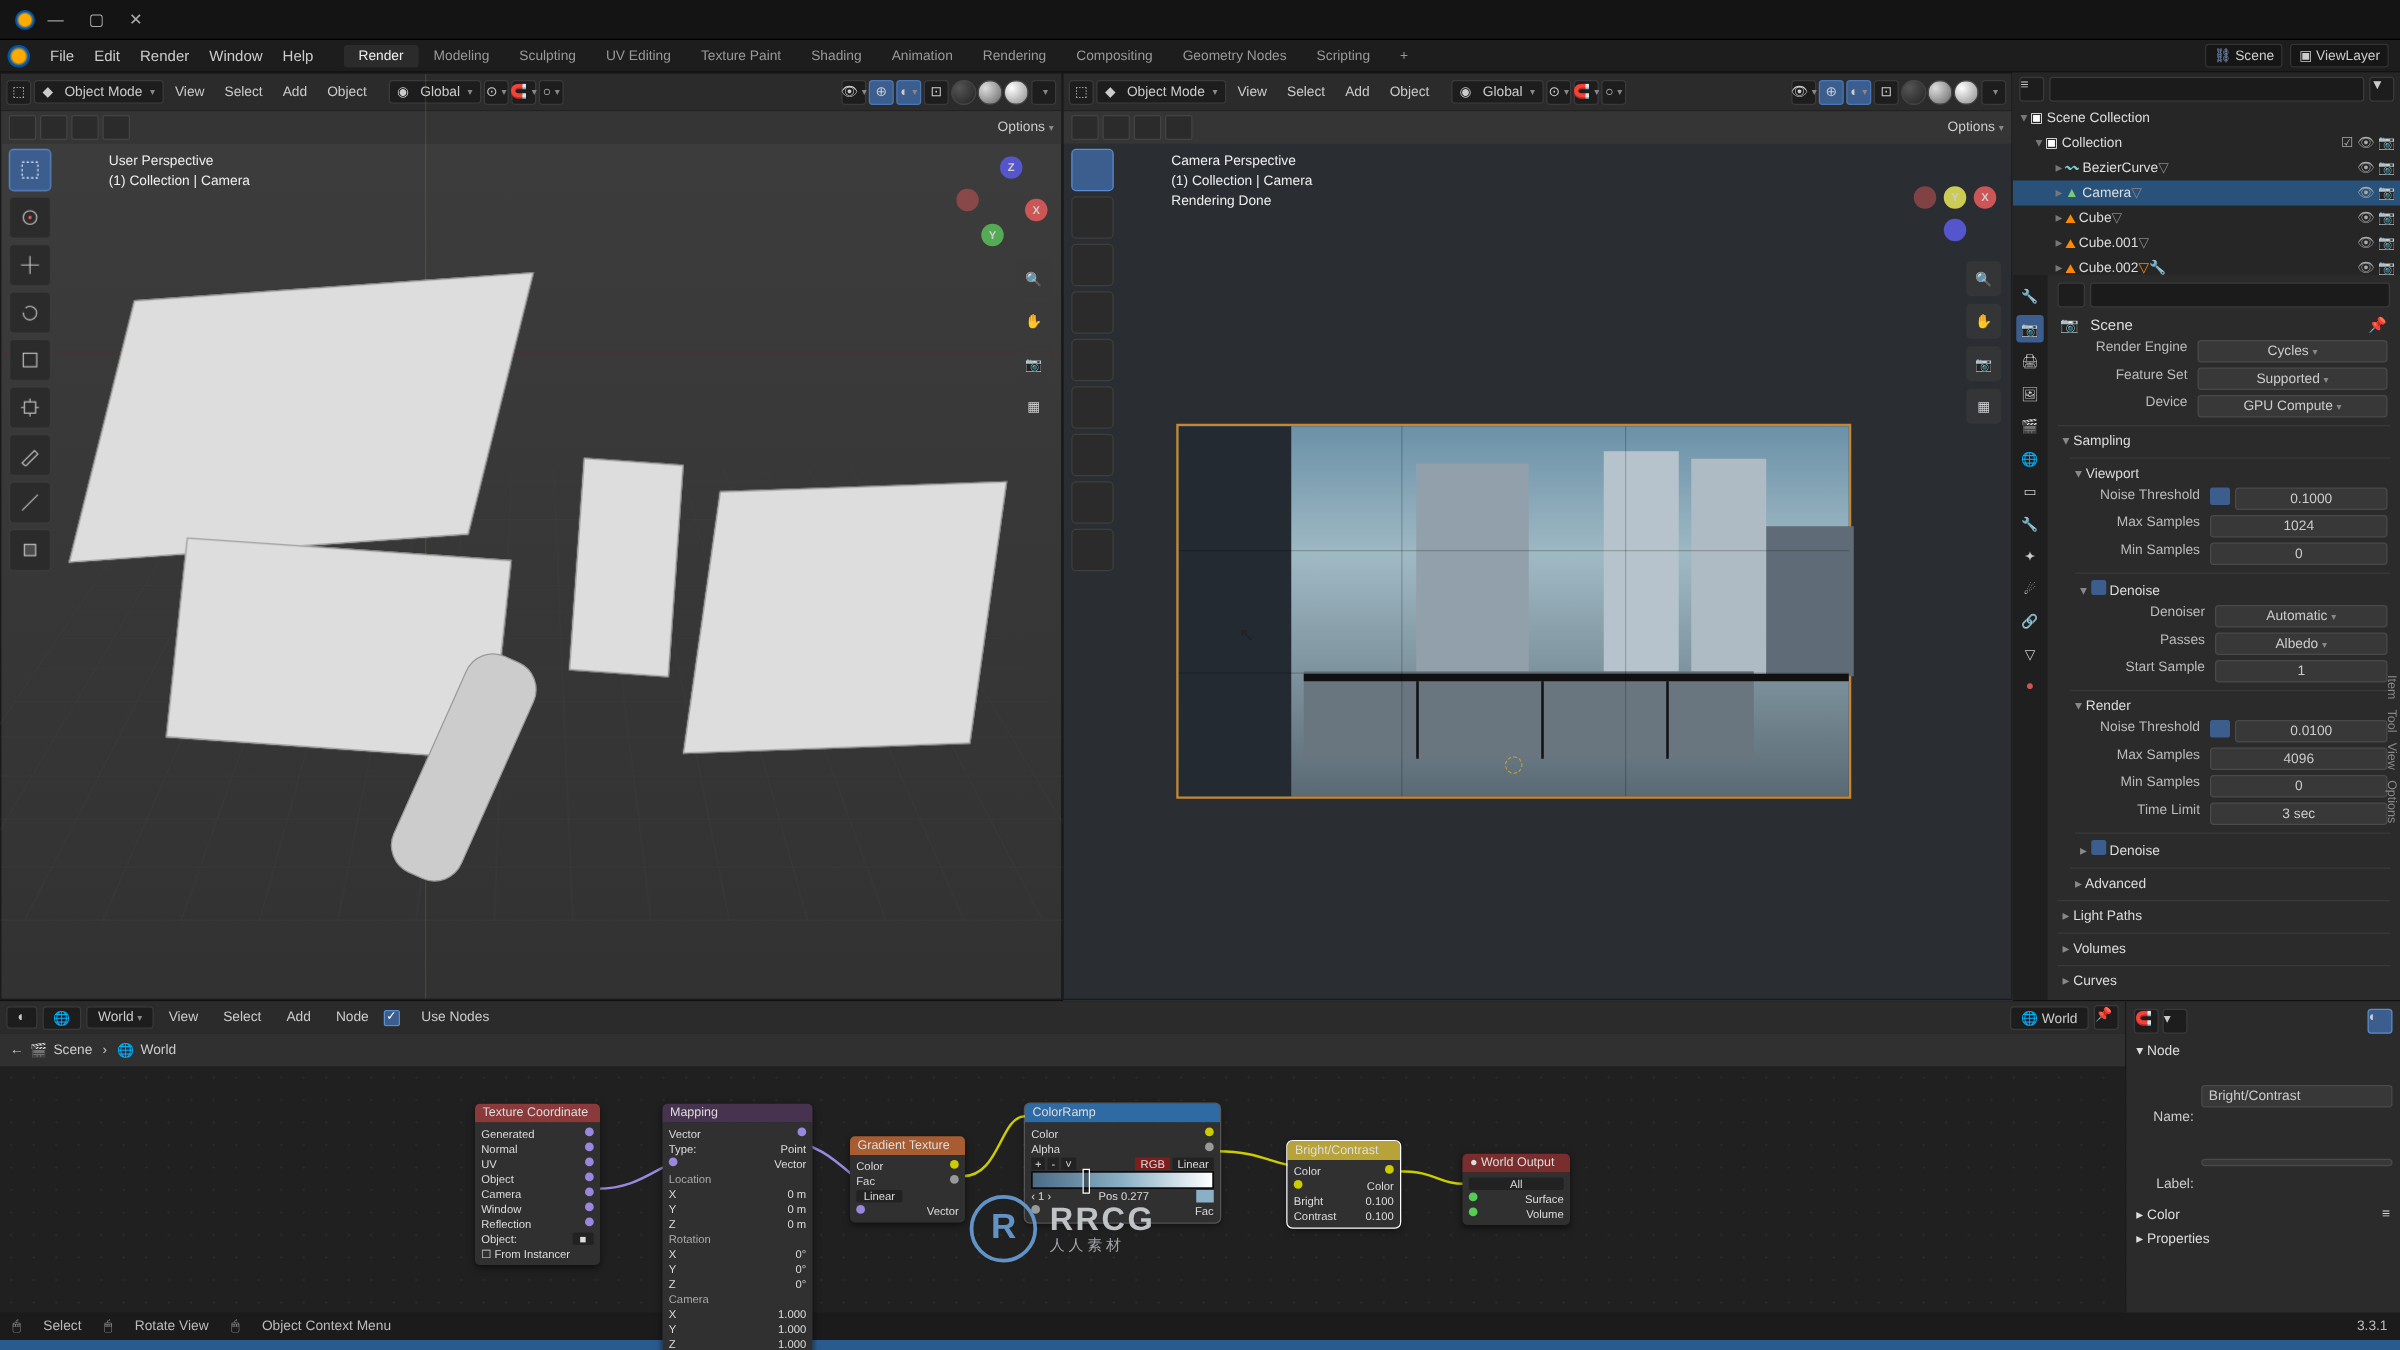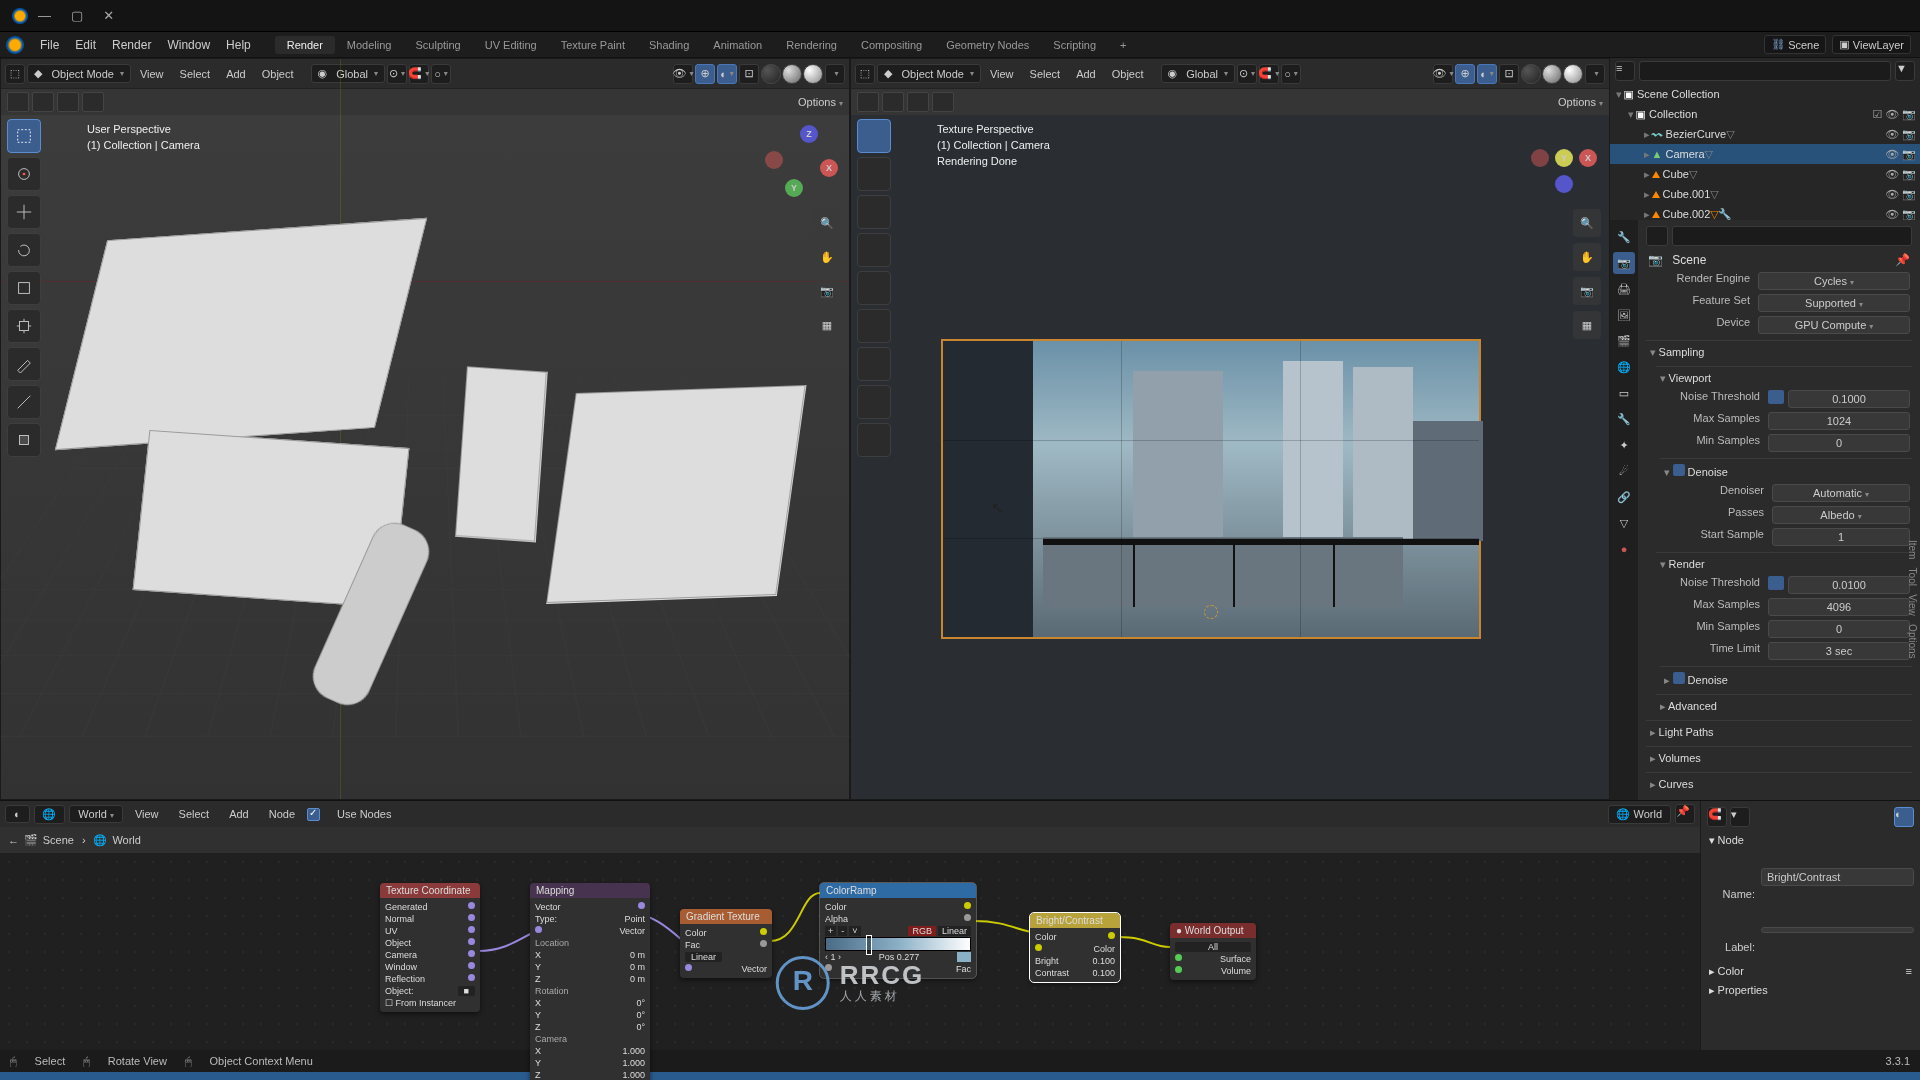--- a/index.html
+++ b/index.html
@@ -326,21 +326,21 @@
     <div class="vpsub">
       <div class="ic"></div>
       <div class="ic"></div>
       <div class="ic"></div>
       <div class="ic"></div>
       <span class="spacer"></span>
       <span class="opts chevd">Options</span>
     </div>
 
     <div class="vpinfo">
-      <div>Texture Perspective</div>
+      <div>Camera Perspective</div>
       <div>(1) Collection | Camera</div>
       <div>Rendering Done</div>
     </div>
 
     <div class="camframe" style="left:90px; top:280px; width:540px; height:300px;">
 
       <div style="position:absolute;inset:0;background:linear-gradient(#6b91a8 0%,#9fb9c4 35%,#5a6a74 100%)"></div>
       <div style="position:absolute;left:0;top:0;width:90px;height:100%;background:#232a31"></div>
       <div style="position:absolute;left:190px;top:30px;width:90px;height:170px;background:#92a0ac"></div>
       <div style="position:absolute;left:340px;top:20px;width:60px;height:180px;background:#b7c3cc"></div>

